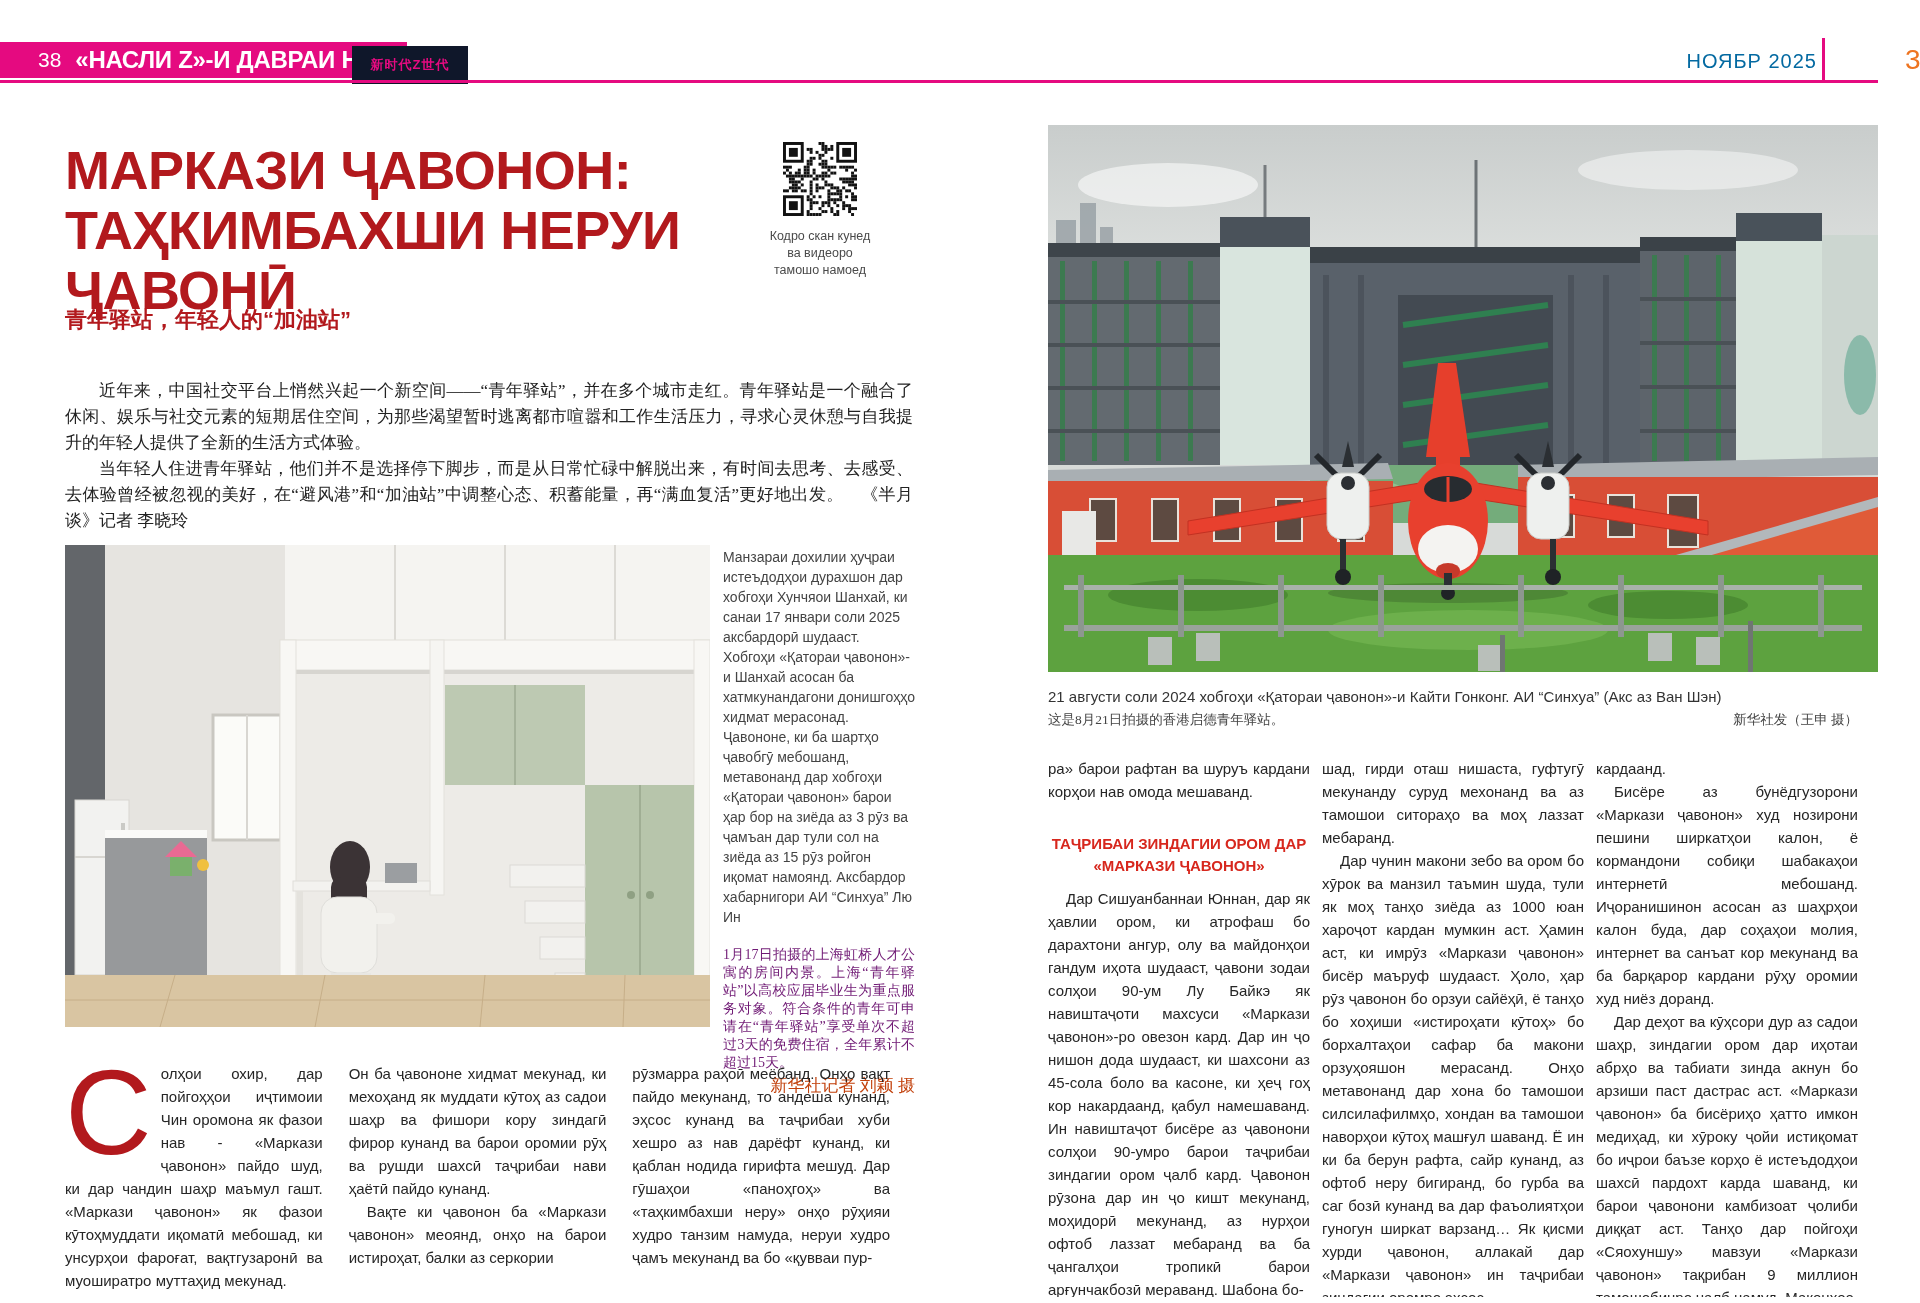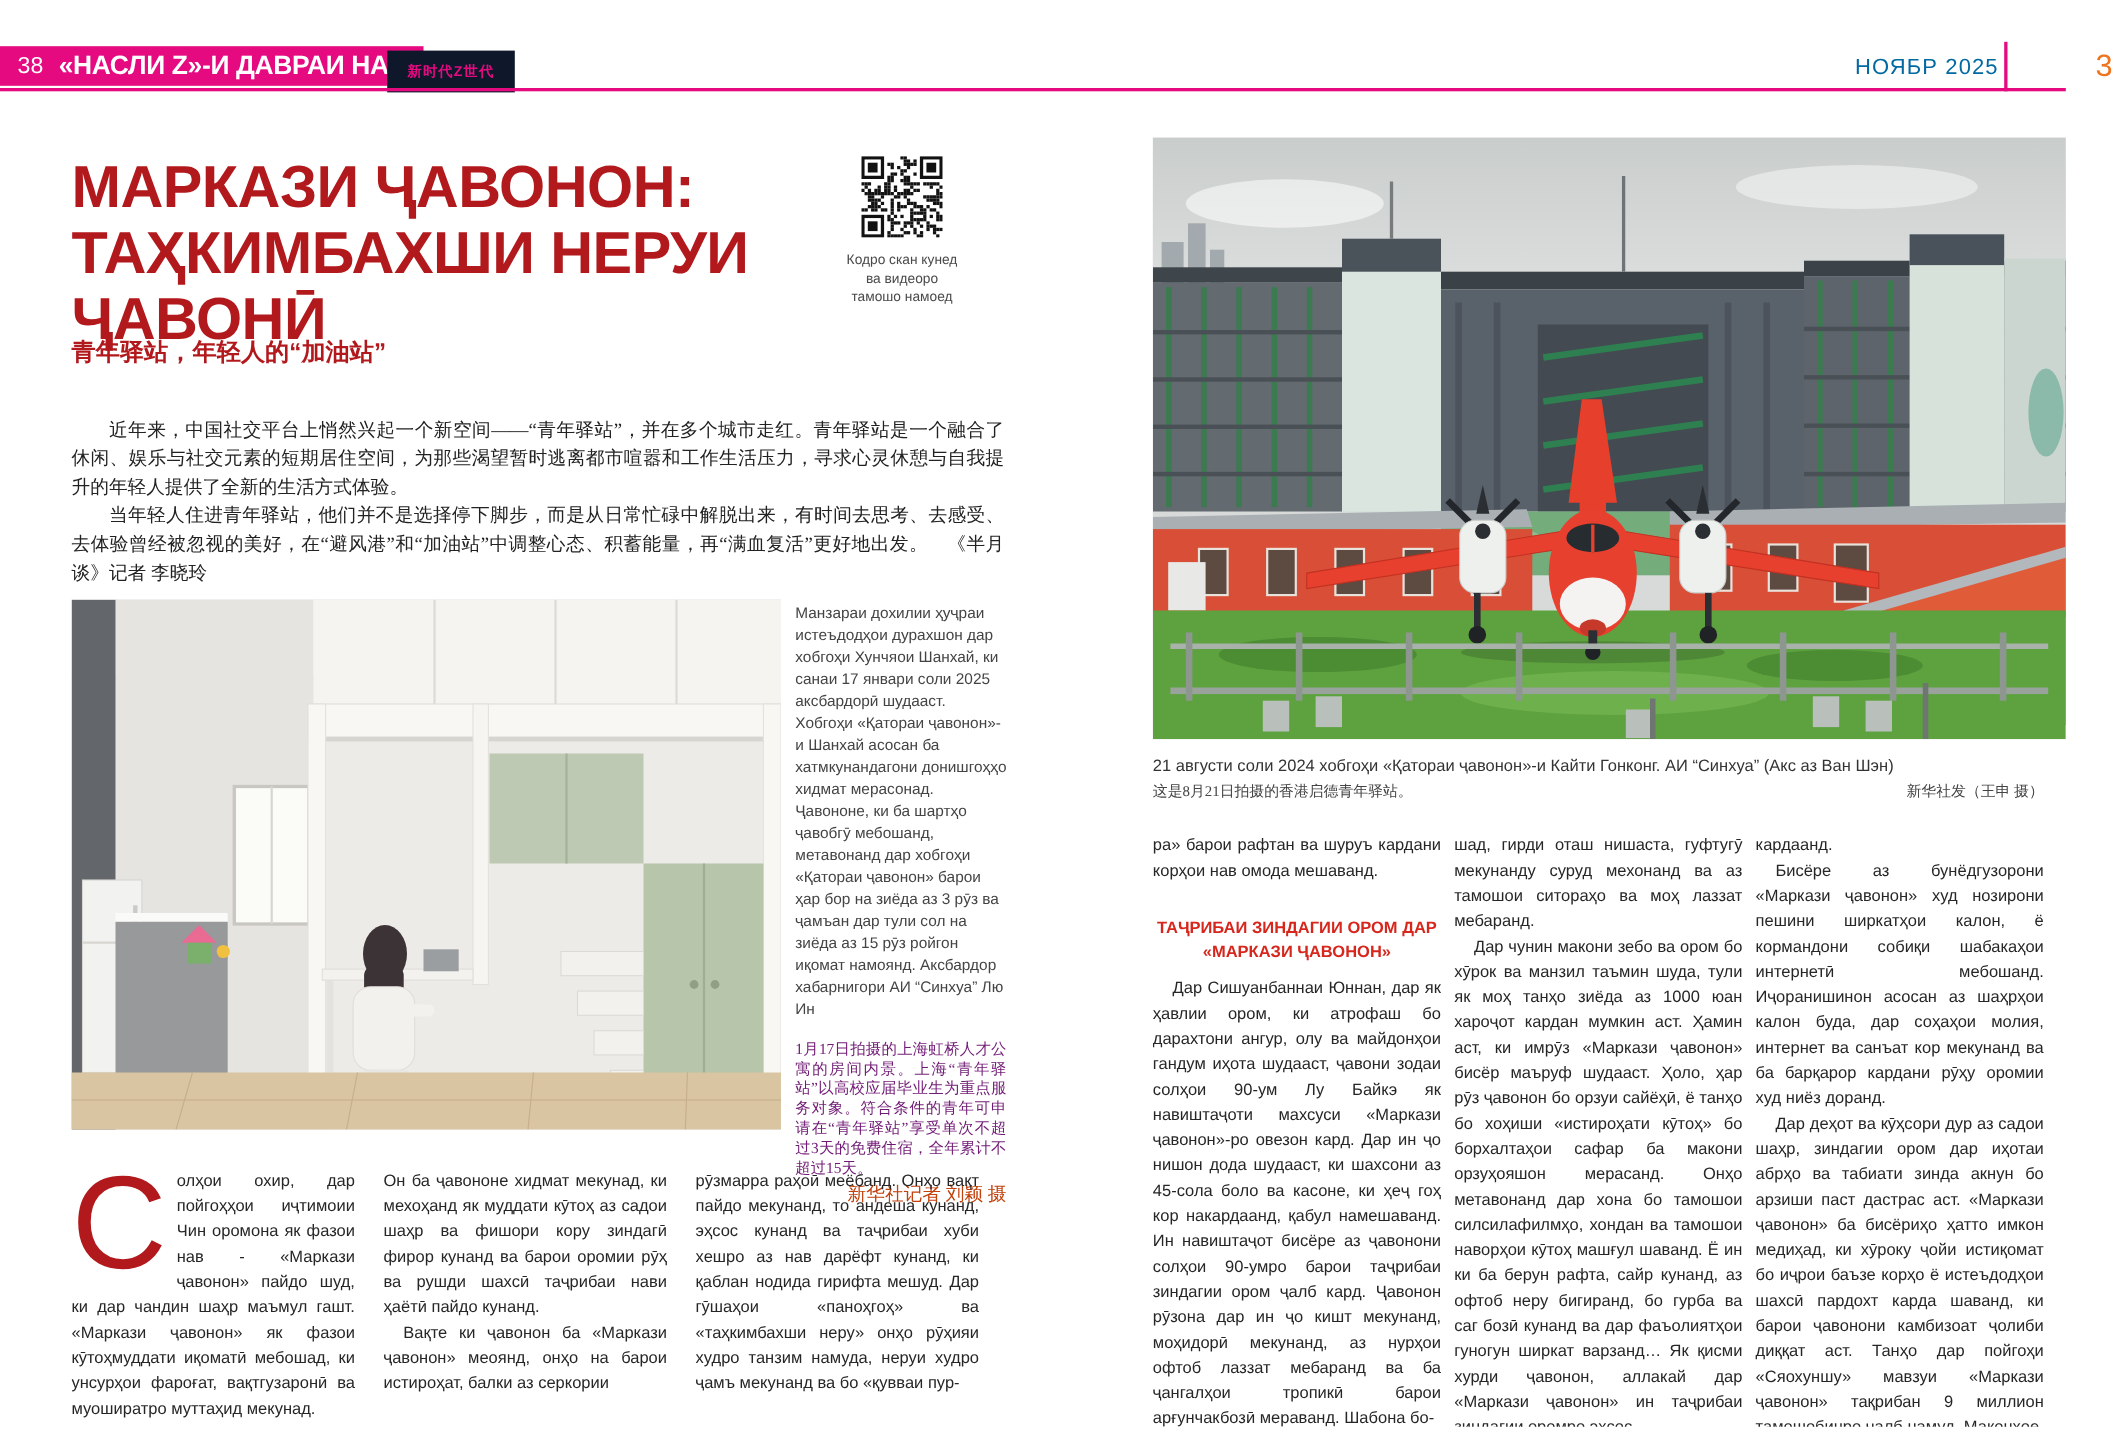--- a/index.html
+++ b/index.html
@@ -3,21 +3,21 @@
 <meta charset="utf-8">
 <style>
   *{box-sizing:border-box;margin:0;padding:0}
   html,body{background:#fff}
   #page{position:relative;width:1920px;height:1303px;background:#ffffff;
         font-family:"Liberation Sans",sans-serif;overflow:hidden;color:#2a2a2a}
   .abs{position:absolute}
 
   
   .hdr-bar{left:0;top:42px;height:36px;background:#e50a80;display:inline-flex;
-           align-items:center;padding:0 14px 0 16px;white-space:nowrap}
+           align-items:center;padding:0 14px 0 38px;white-space:nowrap}
   .hdr-num{color:#fff;font-size:21px;margin-right:14px}
   .hdr-title{color:#fff;font-size:24px;font-weight:bold;letter-spacing:-0.3px}
   .hdr-zh{left:352px;top:46px;width:116px;height:38px;background:#0f172a;color:#e50a80;
           font-size:13px;font-weight:bold;display:flex;align-items:center;justify-content:center;letter-spacing:1px}
   .hdr-line{left:0;top:80px;width:1878px;height:3px;background:#e50a80}
   .hdr-issue{right:103px;top:50px;color:#0369a1;font-size:20px;letter-spacing:1px}
   .hdr-vline{left:1822px;top:38px;width:3px;height:45px;background:#e50a80}
   .hdr-pgnum{left:1905px;top:44px;color:#ee7420;font-size:28px}
 
   

